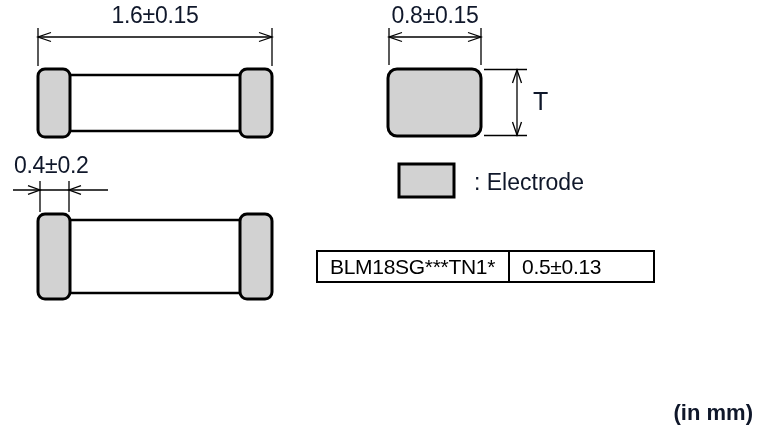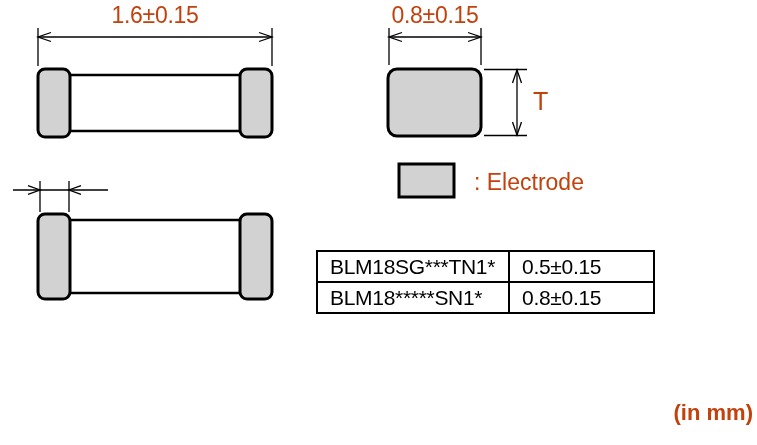--- a/index.html
+++ b/index.html
@@ -5,21 +5,21 @@
   html,body{margin:0;padding:0;background:#ffffff;}
   .canvas{
     position:relative;
     width:757px;height:445px;
     background:#ffffff;
     font-family:"Liberation Sans", sans-serif;
     color:#000;
     overflow:hidden;
   }
   .drawing-svg{position:absolute;left:0;top:0;}
-  .lbl{position:absolute;white-space:nowrap;color:#c2410c;}
+  .lbl{position:absolute;white-space:nowrap;color:#0f172a;}
   .dim-label{font-size:23px;letter-spacing:-0.3px;}
   .centered{text-align:center;}
   .t-label{font-size:25px;}
   .legend-label{font-size:23px;}
   .unit-note{font-size:22px;text-align:right;}
   table.t-table{
     position:absolute;left:316px;top:250px;
     border-collapse:collapse;
     table-layout:fixed;
     width:337px;
@@ -92,33 +92,30 @@
       </g>
     </g>
 
     <rect x="399" y="164" width="55" height="33" stroke="#000" stroke-width="3" fill="#d2d2d2"></rect>
   </svg>
 
   <div class="lbl dim-label centered" style="left:38px;top:2px;width:234px;">1.6±0.15</div>
 
   <div class="lbl dim-label centered" style="left:360px;top:2px;width:150px;">0.8±0.15</div>
 
+  <div class="lbl dim-label" style="left:14px;top:152px;">0.4±0.2</div>
 
   <div class="lbl t-label" style="left:533px;top:87px;">T</div>
 
   <div class="lbl legend-label" style="left:474px;top:169px;">: Electrode</div>
 
   <table class="t-table">
     <tbody>
       <tr>
         <td class="col-part">BLM18SG***TN1*</td>
-        <td class="col-thick">0.5±0.15</td>
-      </tr>
-      <tr>
-        <td class="col-part">BLM18*****SN1*</td>
-        <td class="col-thick">0.8±0.15</td>
+        <td class="col-thick">0.5±0.13</td>
       </tr>
     </tbody>
   </table>
 
   <div class="lbl unit-note" style="left:620px;top:400px;width:133px;font-weight:bold;">(in mm)</div>
 
 </div>
 
 </body></html>

